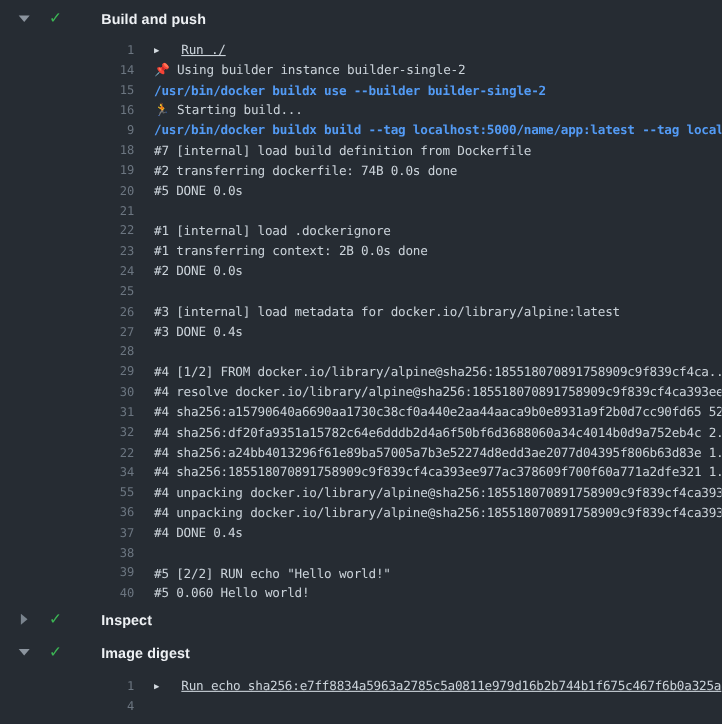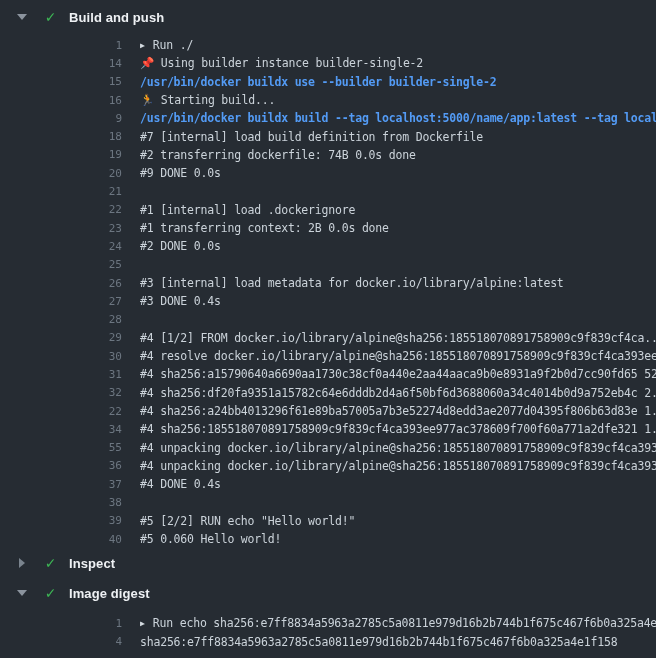--- a/index.html
+++ b/index.html
@@ -27,20 +27,21 @@
   }
   .check {
     color: #3cb454; width: 15px; margin-right: 11px; text-align: center;
     font: bold 14px "DejaVu Sans", sans-serif;
   }
   .section-title {
     color: #eef1f4;
     font-family: "Liberation Sans", sans-serif;
     font-size: 13px; font-weight: 600;
     letter-spacing: 0.1px;
+    margin-left: 23px;
   }
   .log-block { padding: 0; }
   .log-line {
     display: flex; align-items: center;
     height: 18.3px;
     font-size: 11.5px;
     color: #cbd3da;
     white-space: pre; overflow: hidden;
   }
   .ln {
@@ -49,21 +50,21 @@
     color: #6c7681;
     font-size: 11px;
     cursor: pointer;
   }
   .lt { margin-left: 18px; letter-spacing: -0.2px; }
   .toggle {
     margin-left: 18px;
     font-size: 8px; color: #d4dbe1;
     cursor: pointer;
   }
-  .toggle + .lt { margin-left: 8px; }
+  .toggle + .lt { margin-left: 20px; text-decoration: underline; }
   .log-line.info .lt { color: #539bf5; font-weight: bold; }
   #hdr-build { margin-top: 2px; }
   #lines-0 { margin-top: 4px; }
   #hdr-inspect { margin-top: 0; }
   #hdr-digest { margin-top: 0; }
   #lines-2 { margin-top: 6px; }
 </style>
 </head>
 <body>
 
@@ -77,21 +78,21 @@
     <span class="section-title">Build and push</span>
   </div>
   <div class="log-block" id="lines-0">
       <div class="log-line"><span class="ln">1</span><span class="toggle">▶</span><span class="lt">Run ./</span></div>
       <div class="log-line"><span class="ln">14</span><span class="lt">📌 Using builder instance builder-single-2</span></div>
       <div class="log-line info"><span class="ln">15</span><span class="lt">/usr/bin/docker buildx use --builder builder-single-2</span></div>
       <div class="log-line"><span class="ln">16</span><span class="lt">🏃 Starting build...</span></div>
       <div class="log-line info"><span class="ln">9</span><span class="lt">/usr/bin/docker buildx build --tag localhost:5000/name/app:latest --tag localhost:50</span></div>
       <div class="log-line"><span class="ln">18</span><span class="lt">#7 [internal] load build definition from Dockerfile</span></div>
       <div class="log-line"><span class="ln">19</span><span class="lt">#2 transferring dockerfile: 74B 0.0s done</span></div>
-      <div class="log-line"><span class="ln">20</span><span class="lt">#9 DONE 0.0s</span></div>
+      <div class="log-line"><span class="ln">20</span><span class="lt">#5 DONE 0.0s</span></div>
       <div class="log-line"><span class="ln">21</span><span class="lt"></span></div>
       <div class="log-line"><span class="ln">22</span><span class="lt">#1 [internal] load .dockerignore</span></div>
       <div class="log-line"><span class="ln">23</span><span class="lt">#1 transferring context: 2B 0.0s done</span></div>
       <div class="log-line"><span class="ln">24</span><span class="lt">#2 DONE 0.0s</span></div>
       <div class="log-line"><span class="ln">25</span><span class="lt"></span></div>
       <div class="log-line"><span class="ln">26</span><span class="lt">#3 [internal] load metadata for docker.io/library/alpine:latest</span></div>
       <div class="log-line"><span class="ln">27</span><span class="lt">#3 DONE 0.4s</span></div>
       <div class="log-line"><span class="ln">28</span><span class="lt"></span></div>
       <div class="log-line"><span class="ln">29</span><span class="lt">#4 [1/2] FROM docker.io/library/alpine@sha256:185518070891758909c9f839cf4ca...</span></div>
       <div class="log-line"><span class="ln">30</span><span class="lt">#4 resolve docker.io/library/alpine@sha256:185518070891758909c9f839cf4ca393ee977ac3</span></div>
@@ -117,16 +118,16 @@
 
   <div class="section-header" id="hdr-digest">
     <span class="chev">
         <span class="chev-down"></span>
       </span>
     <span class="check">✓</span>
     <span class="section-title">Image digest</span>
   </div>
   <div class="log-block" id="lines-2">
       <div class="log-line"><span class="ln">1</span><span class="toggle">▶</span><span class="lt">Run echo sha256:e7ff8834a5963a2785c5a0811e979d16b2b744b1f675c467f6b0a325a4e1f158</span></div>
-      <div class="log-line"><span class="ln">4</span><span class="lt">sha256:e7ff8834a5963a2785c5a0811e979d16b2b744b1f675c467f6b0a325a4e1f158</span></div>
+      <div class="log-line"><span class="ln">4</span></div>
     </div>
 
 </div>
 
 </body></html>

